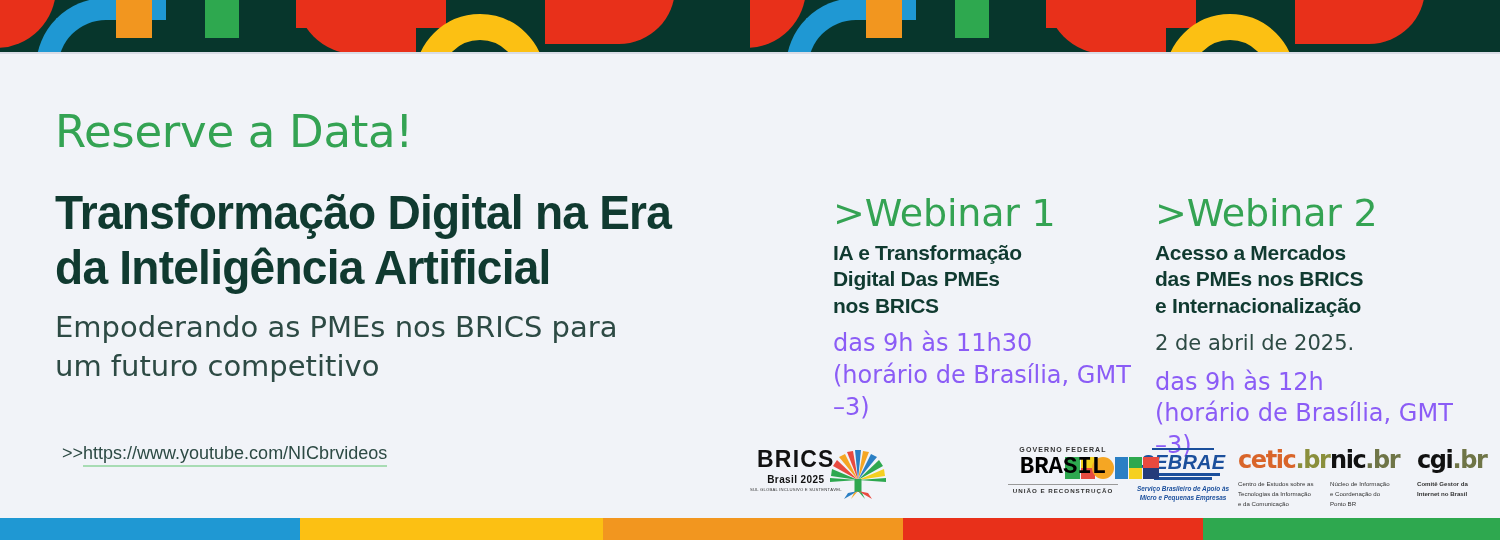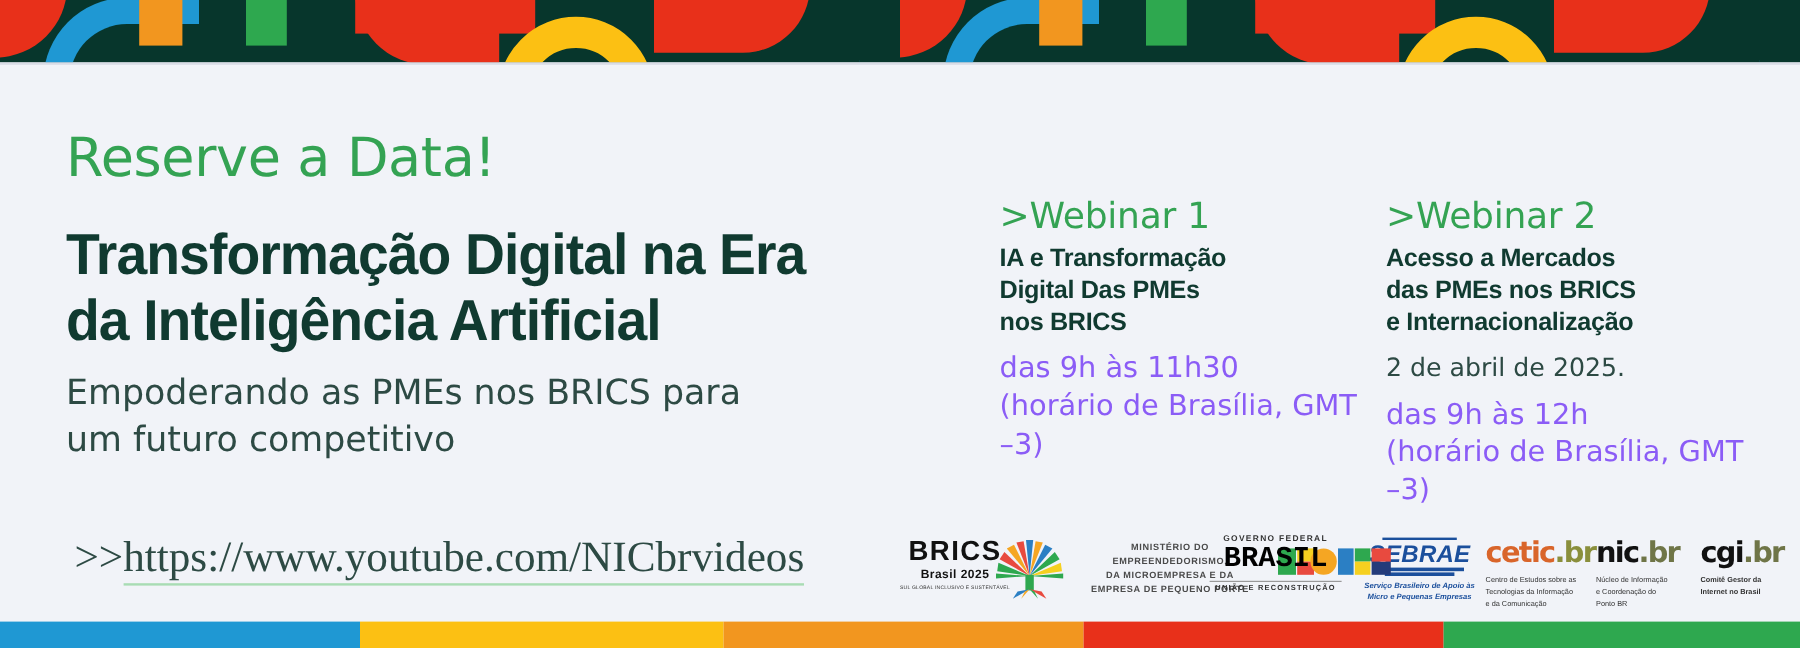--- a/index.html
+++ b/index.html
@@ -56,34 +56,34 @@
   #subtitle {
     position:absolute; left:55px; top:308px; width:660px;
     font-size:29px; line-height:1.33; color:#2d4a44; font-weight:400;
     font-family:"DejaVu Sans", sans-serif;
   }
   #subtitle .sl { display:block; }
 
   
   #url-line {
     position:absolute; left:62px; top:443px;
-    font-size:36px; color:#2d4a44; font-family:Liberation Serif, serif;
+    font-size:18px; color:#2d4a44; font-family:Liberation Sans, sans-serif;
     white-space:nowrap;
   }
   #url-line .url-text {
     border-bottom:2px solid #a8dcb4; padding-bottom:2px;
   }
 
   
   .webinar { position:absolute; top:163px; width:310px; }
   #webinar-1 { left:833px; }
   #webinar-2 { left:1155px; }
   .w-head {
-    font-size:30px; color:#34a353; font-weight:400; letter-spacing:-0.2px;
-    font-family:"DejaVu Sans", sans-serif; margin-bottom:5px;
+    font-size:38px; color:#34a353; font-weight:400; letter-spacing:-0.2px;
+    font-family:"DejaVu Sans", sans-serif; margin-bottom:5px;margin-top:28px;
   }
   .w-title {
     font-size:21px; font-weight:bold; color:#103a30; line-height:1.26;
     font-family:"Liberation Sans", sans-serif; letter-spacing:-0.3px;
     margin-bottom:9px;
   }
   .w-title .wt { display:block; }
   .w-date {
     font-size:21px; color:#2d4a44; font-family:"DejaVu Sans", sans-serif;
     line-height:1.45; margin-bottom:8px;
@@ -279,26 +279,20 @@
         <path d="M0,0 L28,-2 L28,2 Z" fill="#2ea84f"></path>
         <rect x="-3.5" y="-1" width="7" height="13" fill="#2ea84f"></rect>
         <path d="M0,11 L-14,19 L-10,13 Z" fill="#2b7fc4"></path>
         <path d="M0,11 L10,13 L14,19 Z" fill="#e84a3f"></path>
         <path d="M0,11 L-7,19 L-4,13 Z" fill="#f5a623"></path>
         <path d="M0,11 L4,13 L7,19 Z" fill="#2ea84f"></path>
       </g>
     </svg>
   </div>
 
-  <div class="logo" id="logo-ministerio">
-    <div>MINISTÉRIO DO</div>
-    <div>EMPREENDEDORISMO,</div>
-    <div>DA MICROEMPRESA E DA</div>
-    <div>EMPRESA DE PEQUENO PORTE</div>
-  </div>
 
   <div class="logo" id="logo-gov">
     <div class="gf">GOVERNO FEDERAL</div>
     <div class="brasil-mark">
       <svg class="sw" width="100" height="26" viewBox="0 0 100 26">
         <rect x="2" y="2" width="15" height="22" fill="#2ea84f"></rect>
         <rect x="18" y="2" width="14" height="11" fill="#f5d020"></rect>
         <rect x="18" y="13" width="14" height="11" fill="#e84a3f"></rect>
         <circle cx="40" cy="13" r="11" fill="#f5a623"></circle>
         <rect x="52" y="2" width="13" height="22" fill="#2b7fc4"></rect>

